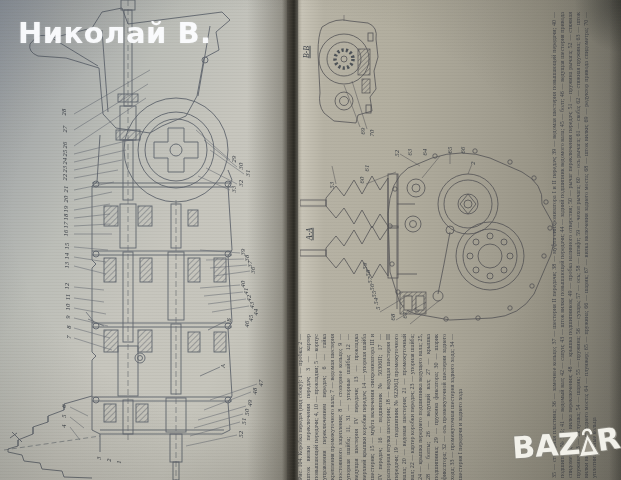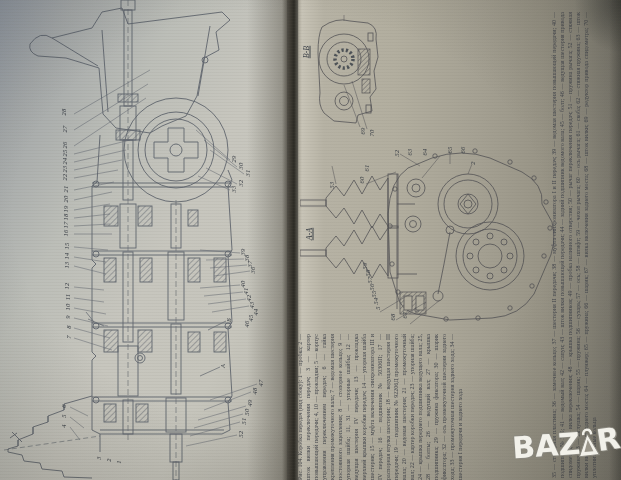--- a/index.html
+++ b/index.html
@@ -326,20 +326,21 @@
   <div id="cap1" class="rot">
     <p>Рис. 104. Коробка передач (вид сбоку): 1 — пробка; 2 — шток вилки переключения передач; 3 — картер повышающей передачи; 4, 10 — прокладки; 5 — корпус управления переключением передач; 6 — гайка крепления промежуточного вала; 7 — ведомая шестерня постоянного зацепления; 8 — стопорное кольцо; 9 — упорная шайба; 11, 31 — упорные шайбы; 12 — ведущая шестерня IV передачи; 13 — прокладка верхней крышки коробки передач; 14 — упорная шайба шестерни; 15 — муфта включения синхронизатора III и IV передач; 16 — подшипник № 50306П; 17 — распорная втулка шестерни; 18 — ведущая шестерня III передачи; 19 — подшипник № 92206Д промежуточного вала; 20 — ведомая шестерня; 21 — промежуточный вал; 22 — картер коробки передач; 23 — упорная шайба; 24 — крышка переднего подшипника ведущего вала; 25, 28 — болты; 26 — ведущий вал; 27 — крышка подшипника; 29 — пружина фиксатора; 30 — шарик фиксатора; 32 — ось промежуточной шестерни заднего хода; 33 — промежуточная шестерня заднего хода; 34 — шестерня I передачи и заднего хода</p>
   </div>
   <div id="cap2" class="rot">
     <p>35 — стопорная пластина; 36 — замочное кольцо; 37 — шестерня II передачи; 38 — муфта синхронизатора I и II передач; 39 — ведомая шестерня повышающей передачи; 40 — подшипник № 305; 41 — ведомый вал; 42 — сапун; 43 — шток вилки повышающей передачи; 44 — задний подшипник ведомого вала; 45 — болт; 46 — ведущая шестерня привода спидометра; 47 — вилка переключения; 48 — крышка подшипников; 49 — пробка наливного отверстия; 50 — рычаг переключения передач; 51 — пружина рычага; 52 — стяжная пружина; 53 — заглушка; 54 — шарик; 55 — пружина; 56 — сухарь; 57 — ось; 58 — штифт; 59 — чехол рычага; 60 — ось рычага; 61 — скоба; 62 — стяжная пружина; 63 — шток вилки включения заднего моста; 64 — плунжер; 65 — пружина; 66 — шарик; 67 — вилка включения заднего моста; 68 — шток вилки; 69 — редуктор привода спидометра; 70 — уплотнительные кольца</p>
   </div>
 
   <div id="texture"></div>
   <div id="vignette"></div>
 
+  <div id="wm-seller">Николай В.</div>
   <div id="wm-logo">
     <span>BAZ</span>
     <svg class="bag" width="22" height="30" viewBox="0 0 22 30">
       <path d="M11,6 L21,28 H1 Z" fill="#f2f1ea" stroke="#8a887f" stroke-width="1"></path>
       <path d="M7,7 Q7,2 11,2 Q15,2 15,7" fill="none" stroke="#f2f1ea" stroke-width="2.4"></path>
       <path d="M11,12 L15.5,24 H6.5 Z" fill="#9a968a"></path>
     </svg>
     <span>R</span>
   </div>
 

